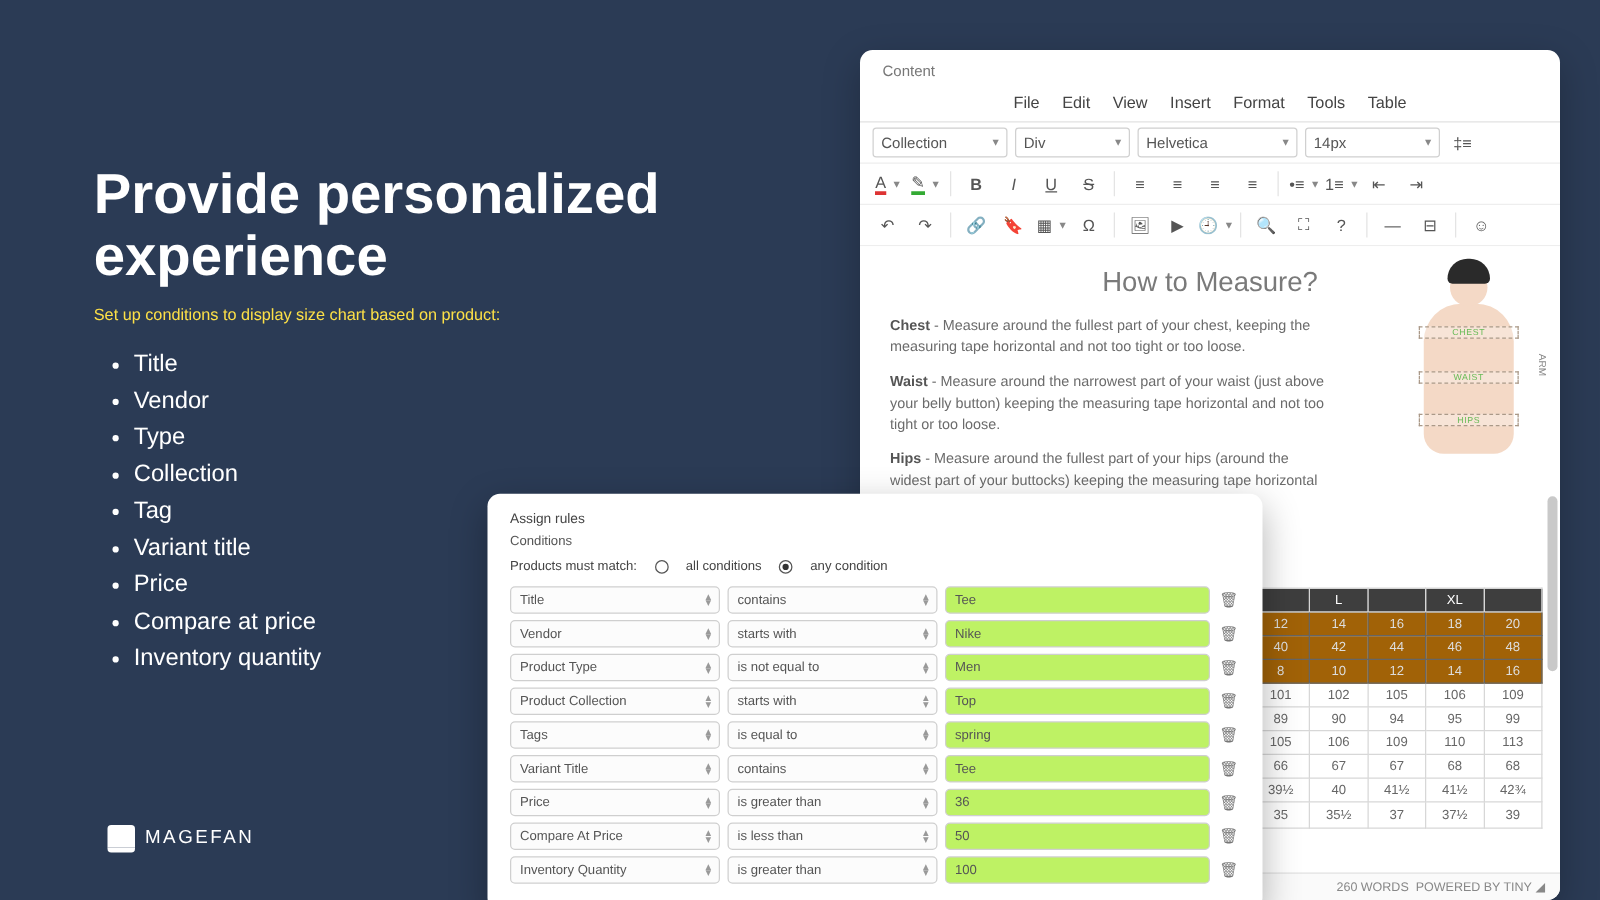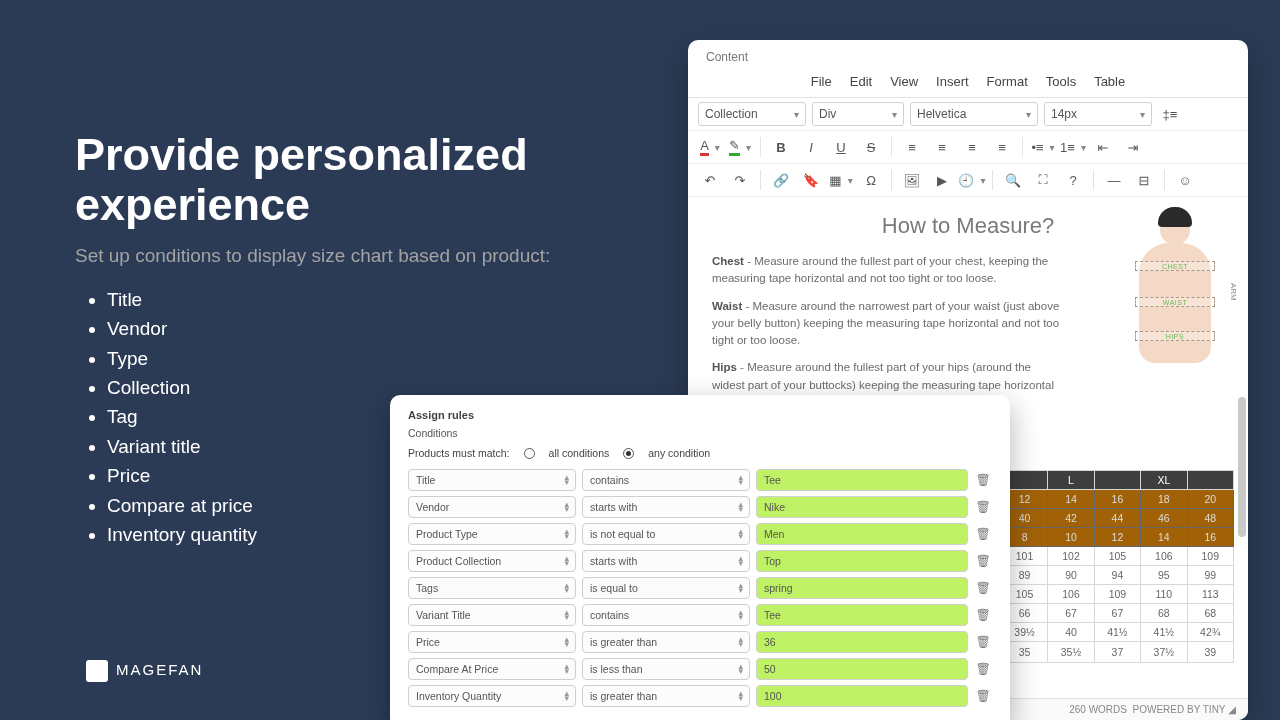--- a/index.html
+++ b/index.html
@@ -5,21 +5,21 @@
   * { box-sizing: border-box; margin: 0; padding: 0; }
   body {
     width: 1280px; height: 720px;
     background: #2b3b55;
     font-family: -apple-system, BlinkMacSystemFont, "Segoe UI", Arial, sans-serif;
     overflow: hidden; position: relative;
   }
   
   .hero { position: absolute; left: 75px; top: 130px; width: 520px; color: #fff; }
   .hero h1 { font-size: 45px; font-weight: 700; line-height: 1.1; margin-bottom: 14px; }
-  .hero .sub { font-size: 19px; font-weight: 400; color: #a3a3a3; line-height: 1.35; margin-bottom: 16px; }
+  .hero .sub { font-size: 13px; font-weight: 400; color: #fde047; line-height: 1.35; margin-bottom: 16px; }
   .hero ul { list-style: disc; padding-left: 32px; }
   .hero li { font-size: 19px; line-height: 1.55; color: #fff; }
   .logo { position: absolute; left: 86px; bottom: 42px; color: #fff; font-size: 15px; letter-spacing: 2px; display: flex; align-items: center; gap: 8px; }
   .logo .mark { width: 22px; height: 18px; background: #fff; border-radius: 3px 3px 0 0; position: relative; }
   .logo .mark::after { content:''; position:absolute; bottom:-4px; left:0; width:22px; height:4px; background:#fff; border-radius:0 0 3px 3px; }
 
   
   .editor {
     position: absolute; right: 32px; top: 40px;
     width: 560px; height: 680px;
@@ -54,21 +54,21 @@
   .size-table thead th { background:#3e3e3e; color:#fff; font-weight:500; }
   .size-table .dark td { background:#a16207; color:#ddd; border-color:#666; }
   .ed-footer { position:absolute; bottom:0; left:0; right:0; height:22px; border-top:1px solid #e2e2e2; display:flex; align-items:center; justify-content:space-between; padding:0 12px; font-size:10px; color:#888; background:#fafafa; }
 
   
   .rules {
     position:absolute; left:390px; top:395px; width:620px;
     background:#fff; border-radius:10px; box-shadow:0 10px 30px rgba(0,0,0,.3);
     padding: 14px 18px 16px; font-size:11px; color:#444;
   }
-  .rules h3 { font-size:11px; font-weight:700; margin-bottom:6px; }
+  .rules h3 { font-size:11px; font-weight:400; margin-bottom:6px; }
   .rules .lbl { font-size:10.5px; color:#555; margin-bottom:8px; }
   .match-row { display:flex; align-items:center; gap:14px; font-size:10.5px; margin-bottom:10px; }
   .radio { width:11px; height:11px; border:1.5px solid #555; border-radius:50%; display:inline-block; position:relative; }
   .radio.checked::after { content:''; position:absolute; inset:2px; background:#333; border-radius:50%; }
   .rule-row { display:flex; align-items:center; gap:6px; margin-bottom:5px; }
   .rsel { flex:0 0 168px; height:22px; border:1px solid #cfcfcf; border-radius:4px; display:flex; align-items:center; justify-content:space-between; padding:0 7px; font-size:10.5px; color:#555; background:#fcfcfc; }
   .rsel.op { flex:0 0 168px; }
   .rval { flex:1; height:22px; border:1px solid #cfcfcf; border-radius:4px; padding:0 7px; font-size:10.5px; color:#555; background:#bef264; display:flex; align-items:center; }
   .trash { width:18px; text-align:center; color:#777; font-size:12px; cursor:pointer; }
   .updn { font-size:9px; color:#999; line-height:.6; letter-spacing:-1px; }

